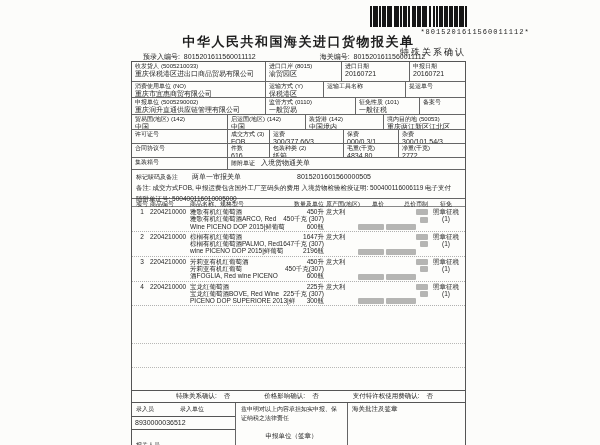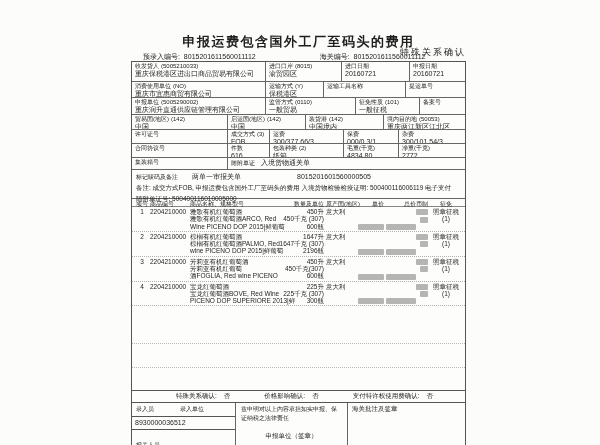--- a/index.html
+++ b/index.html
@@ -68,22 +68,48 @@
   .broker{font-size:6px;margin-top:11px;padding-left:4px;}
   .declare-text{font-size:6px;line-height:1.45;}
   .sign-line{font-size:6.5px;text-align:center;margin-top:9px;}
   .customs-note{font-size:6.5px;}
 </style>
 </head>
 <body>
 
 <div class="page">
 
-
-  <div class="title">申报运费包含国外工厂至码头的费用</div>
+  <div class="bcwrap right">
+    <div class="barcode" id="bc-right">
+        <i style="width: 2px; margin-right: 1px;"></i>
+        <i style="width: 5px; margin-right: 1px;"></i>
+        <i style="width: 2px; margin-right: 1px;"></i>
+        <i style="width: 4px; margin-right: 1px;"></i>
+        <i style="width: 5px; margin-right: 2px;"></i>
+        <i style="width: 5px; margin-right: 1px;"></i>
+        <i style="width: 2px; margin-right: 1px;"></i>
+        <i style="width: 4px; margin-right: 1px;"></i>
+        <i style="width: 2px; margin-right: 2px;"></i>
+        <i style="width: 4px; margin-right: 1px;"></i>
+        <i style="width: 4px; margin-right: 1px;"></i>
+        <i style="width: 5px; margin-right: 2px;"></i>
+        <i style="width: 2px; margin-right: 2px;"></i>
+        <i style="width: 2px; margin-right: 1px;"></i>
+        <i style="width: 2px; margin-right: 1px;"></i>
+        <i style="width: 4px; margin-right: 1px;"></i>
+        <i style="width: 4px; margin-right: 1px;"></i>
+        <i style="width: 4px; margin-right: 1px;"></i>
+        <i style="width: 4px; margin-right: 1px;"></i>
+        <i style="width: 5px; margin-right: 1px;"></i>
+        <i style="width: 2px; margin-right: 1px;"></i>
+      </div>
+    <div class="bcnum">*8015201611560011112*</div>
+  </div>
+
+  <div class="title">中华人民共和国海关进口货物报关单</div>
   <div class="copy-label">特殊关系确认</div>
   <div class="preentry-row">
     <span><span>预录入编号:</span>&nbsp;&nbsp;<span>8015201611560011112</span></span>
     <span class="pe2"><span>海关编号:</span>&nbsp;&nbsp;<span>8015201611560011112</span></span>
   </div>
 
   <div class="form">
 
     <div class="frow" style="height:20px">
       <div class="cell" style="width:134px">

